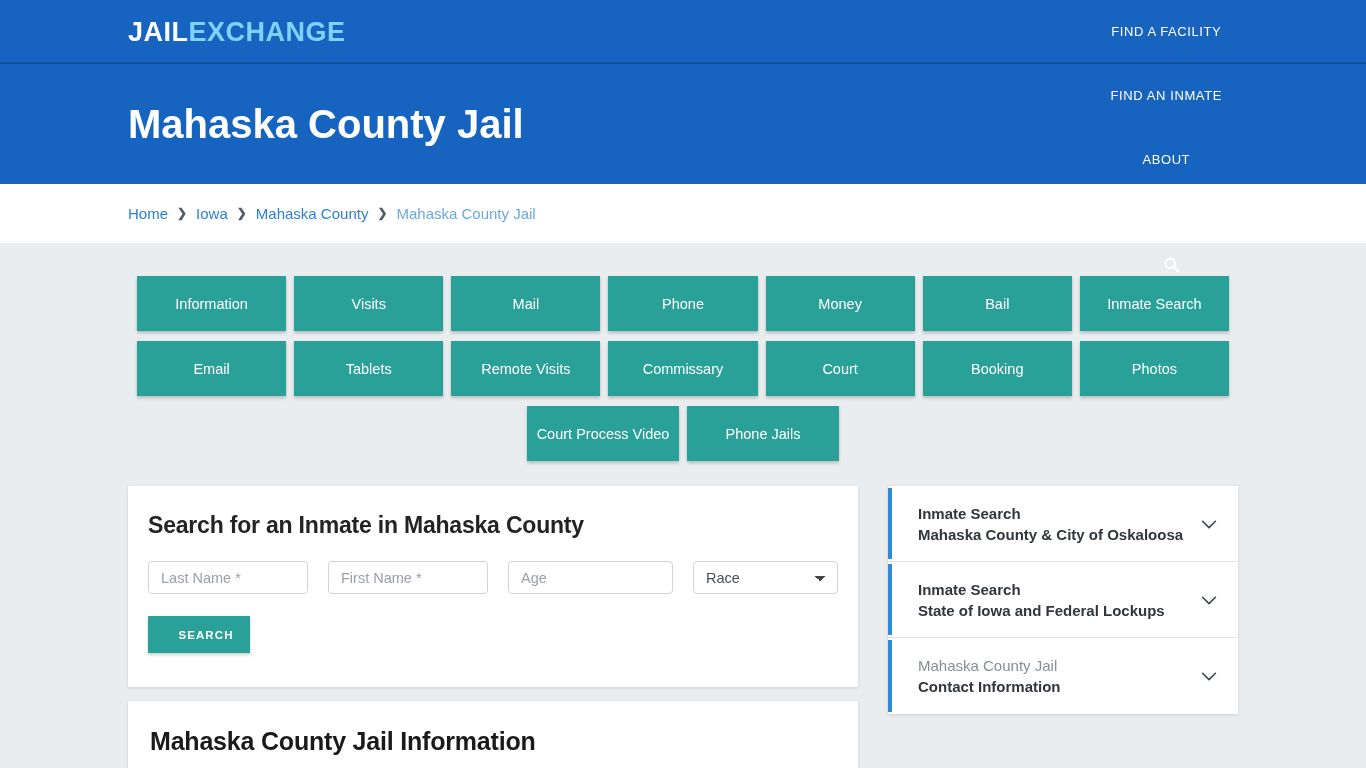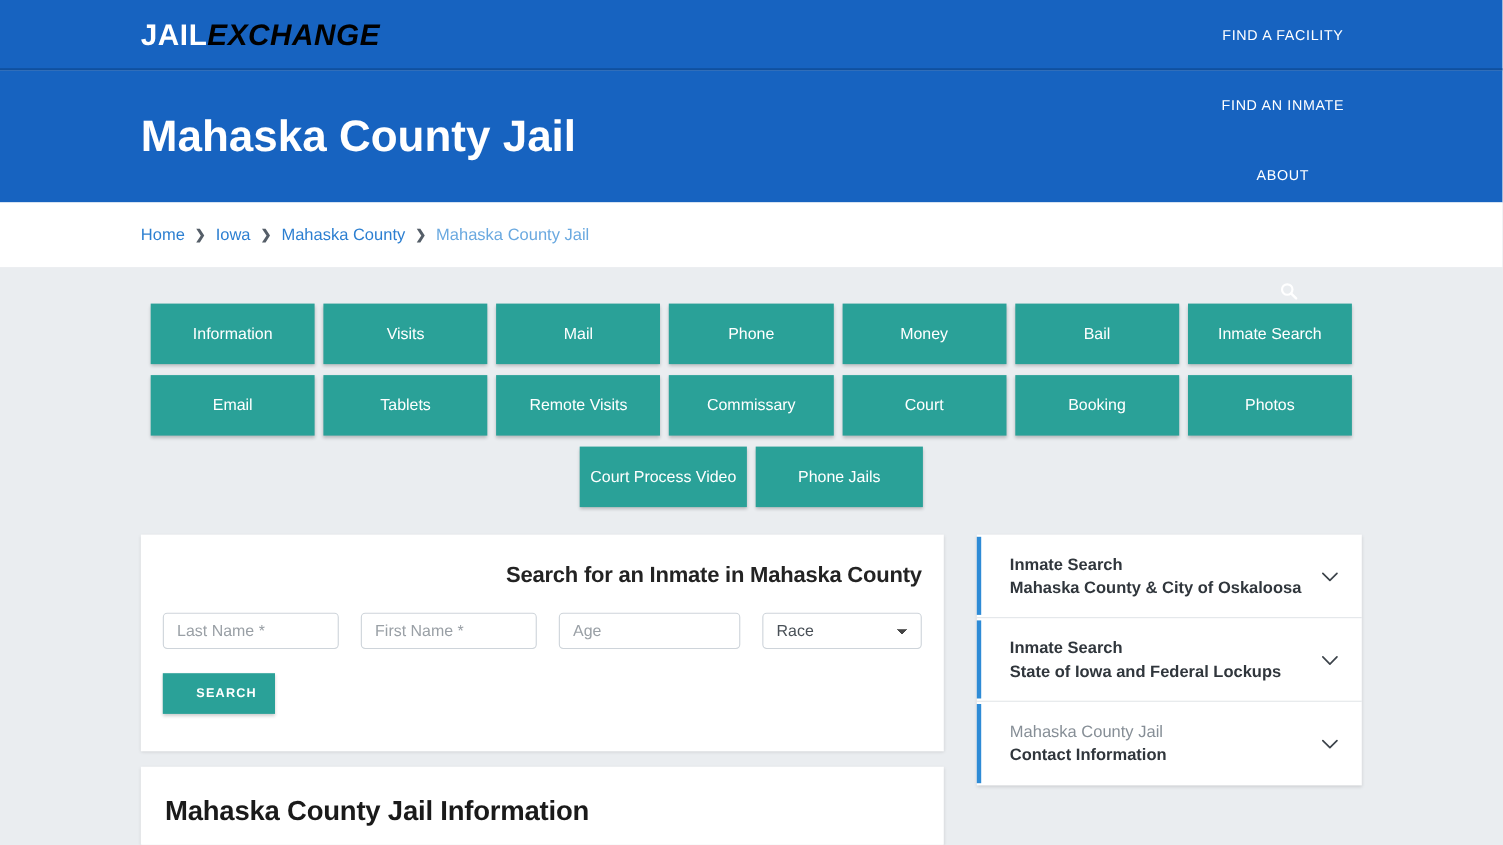--- a/index.html
+++ b/index.html
@@ -27,21 +27,21 @@
     position: absolute;
     left: 128px;
     top: 17px;
     font-size: 27px;
     font-weight: bold;
     letter-spacing: 0.5px;
     line-height: 30px;
     white-space: nowrap;
   }
   .logo .jail { color: #ffffff; }
-  .logo .exchange { color: #000000; font-style: italic; }
+  .logo .exchange { color: #7dd3fc; }
 
   .mainnav {
     position: absolute;
     right: 128px;
     top: 0;
     height: 60px;
     display: flex;
     align-items: center;
     gap: 0px;
     flex-direction: column;
@@ -160,22 +160,22 @@
   .rightcol { width: 350px; }
 
   .card {
     background: #ffffff;
     box-shadow: 0 1px 3px rgba(0,0,0,0.13);
   }
   .searchcard {
     padding: 26px 20px 34px 20px;
   }
   .searchcard h2 {
-    text-align: right;
-    font-size: 20px;
+    text-align: left;
+    font-size: 23px;
     font-weight: bold;
     color: #232323;
     margin-bottom: 22px;
     letter-spacing: -0.2px;
   }
   .searchrow {
     display: flex;
     gap: 20px;
     padding: 0 0 0 0;
   }

